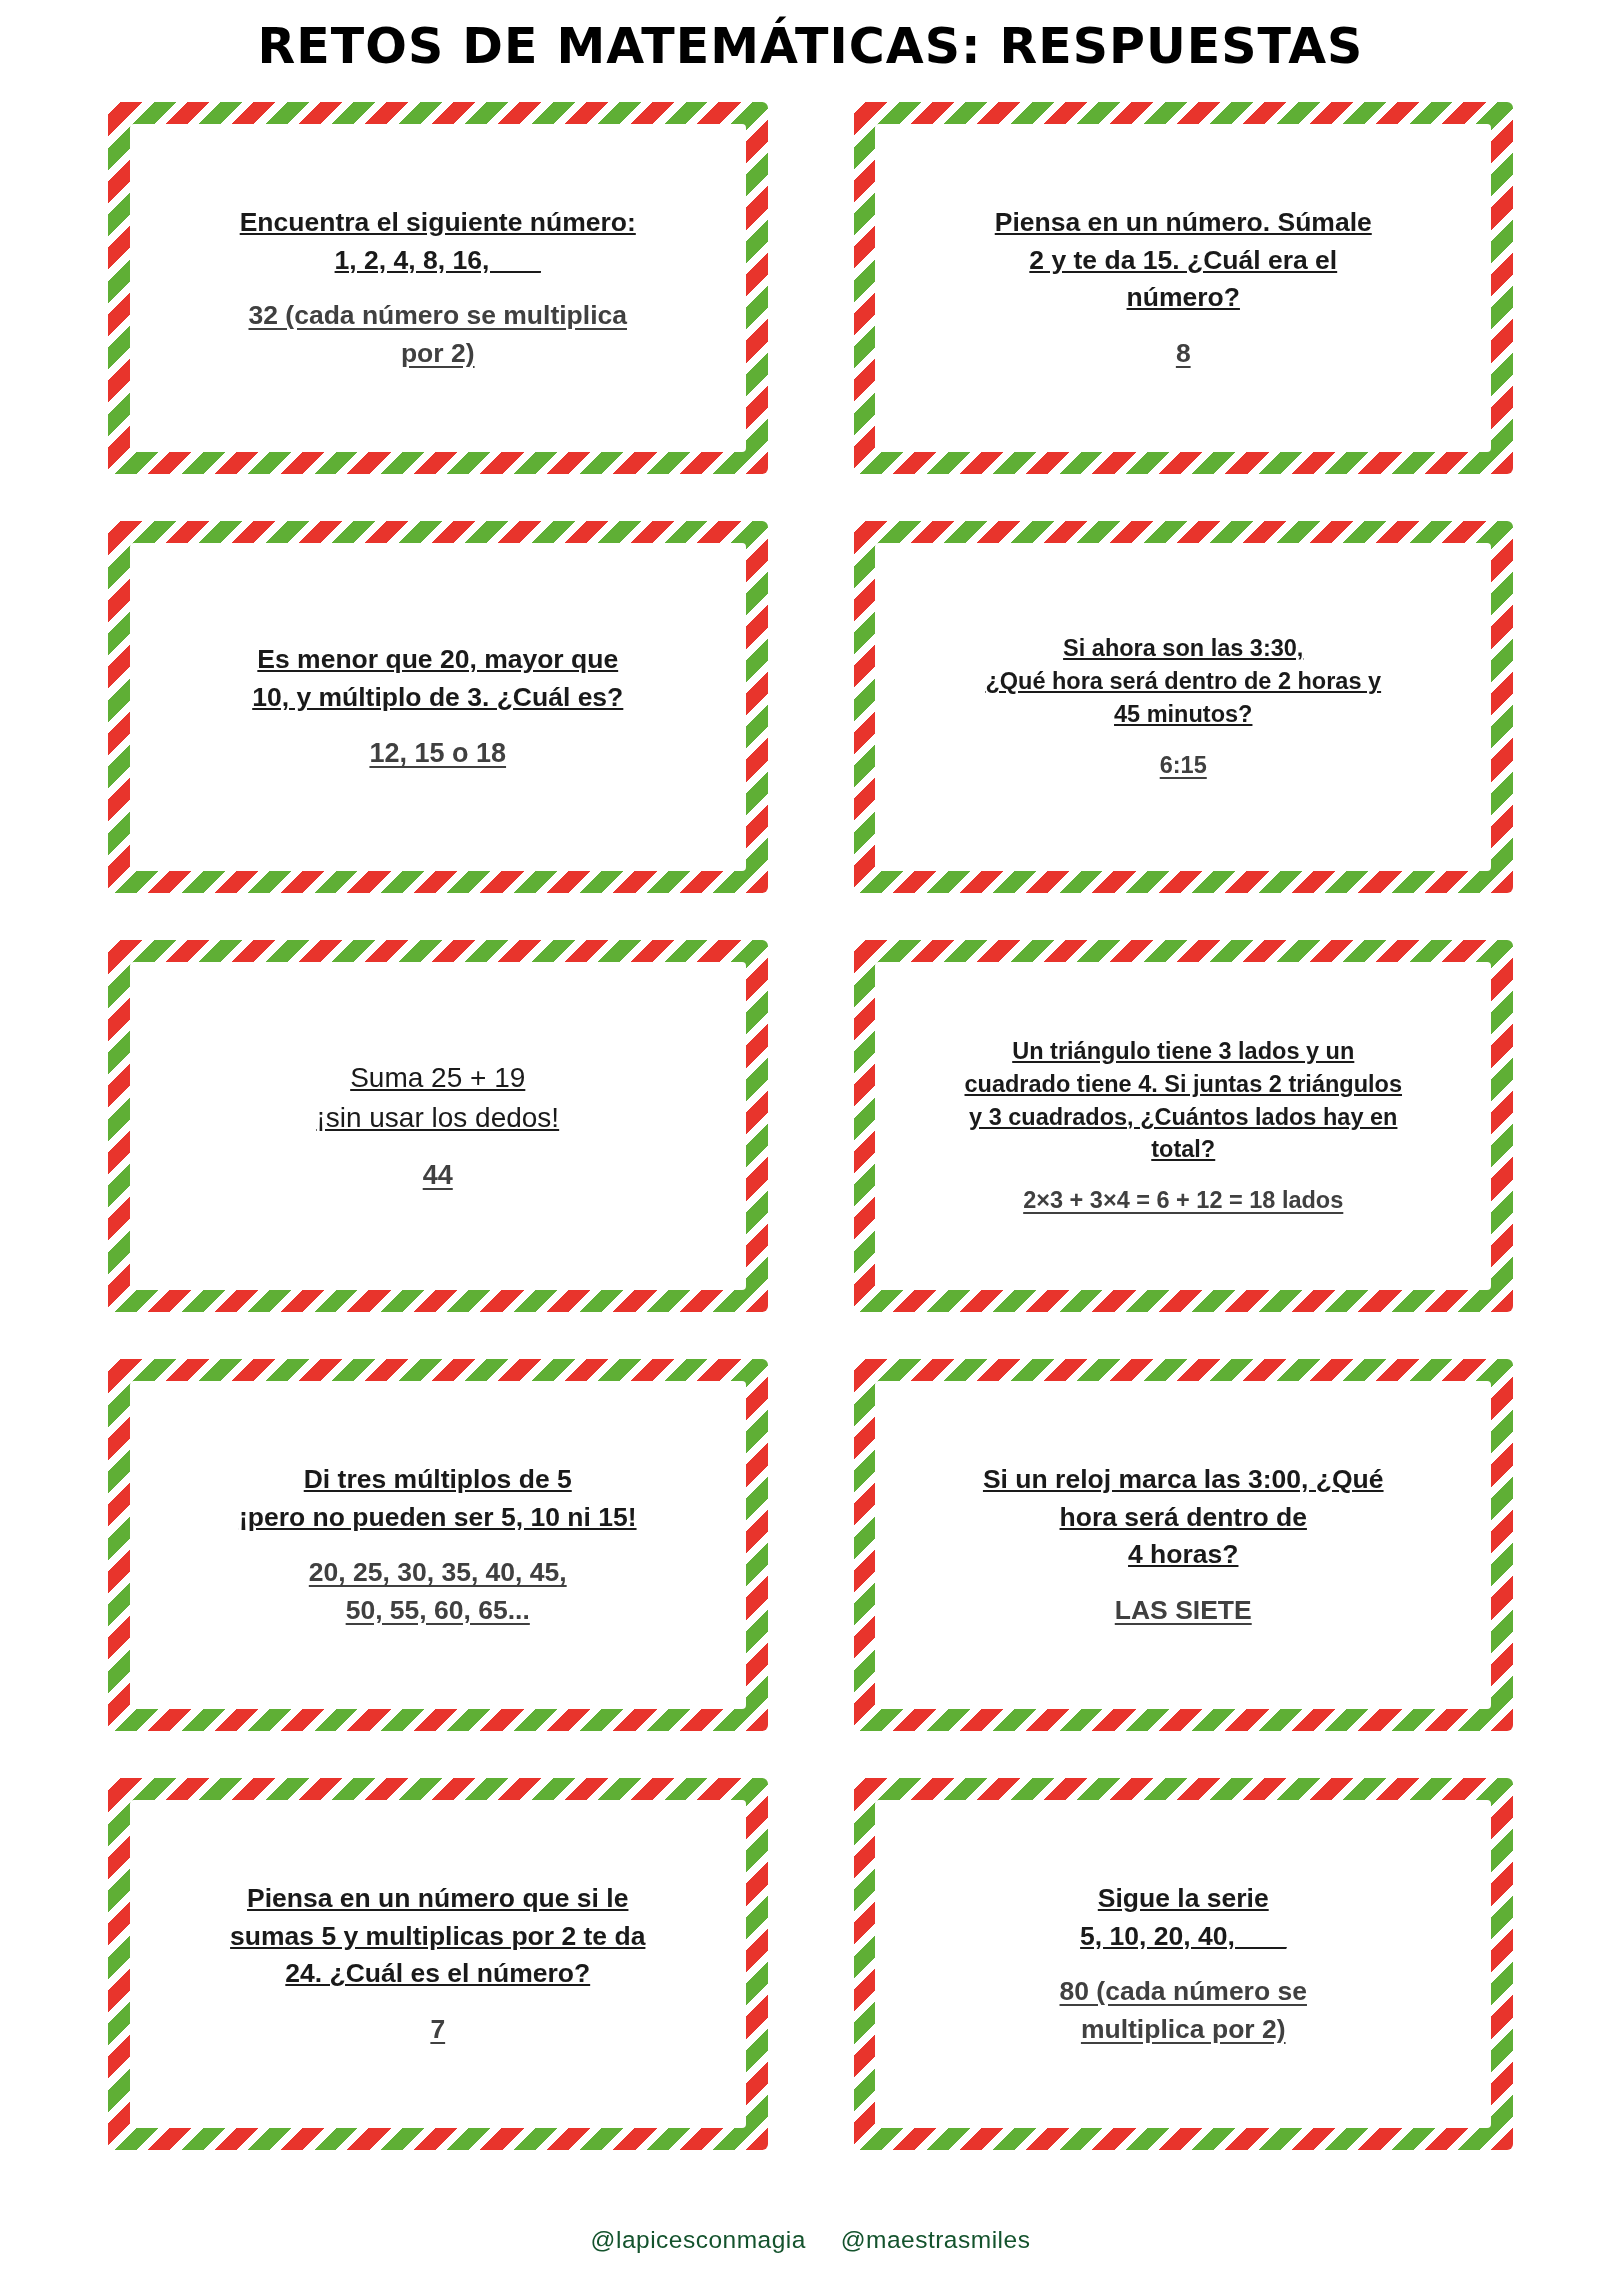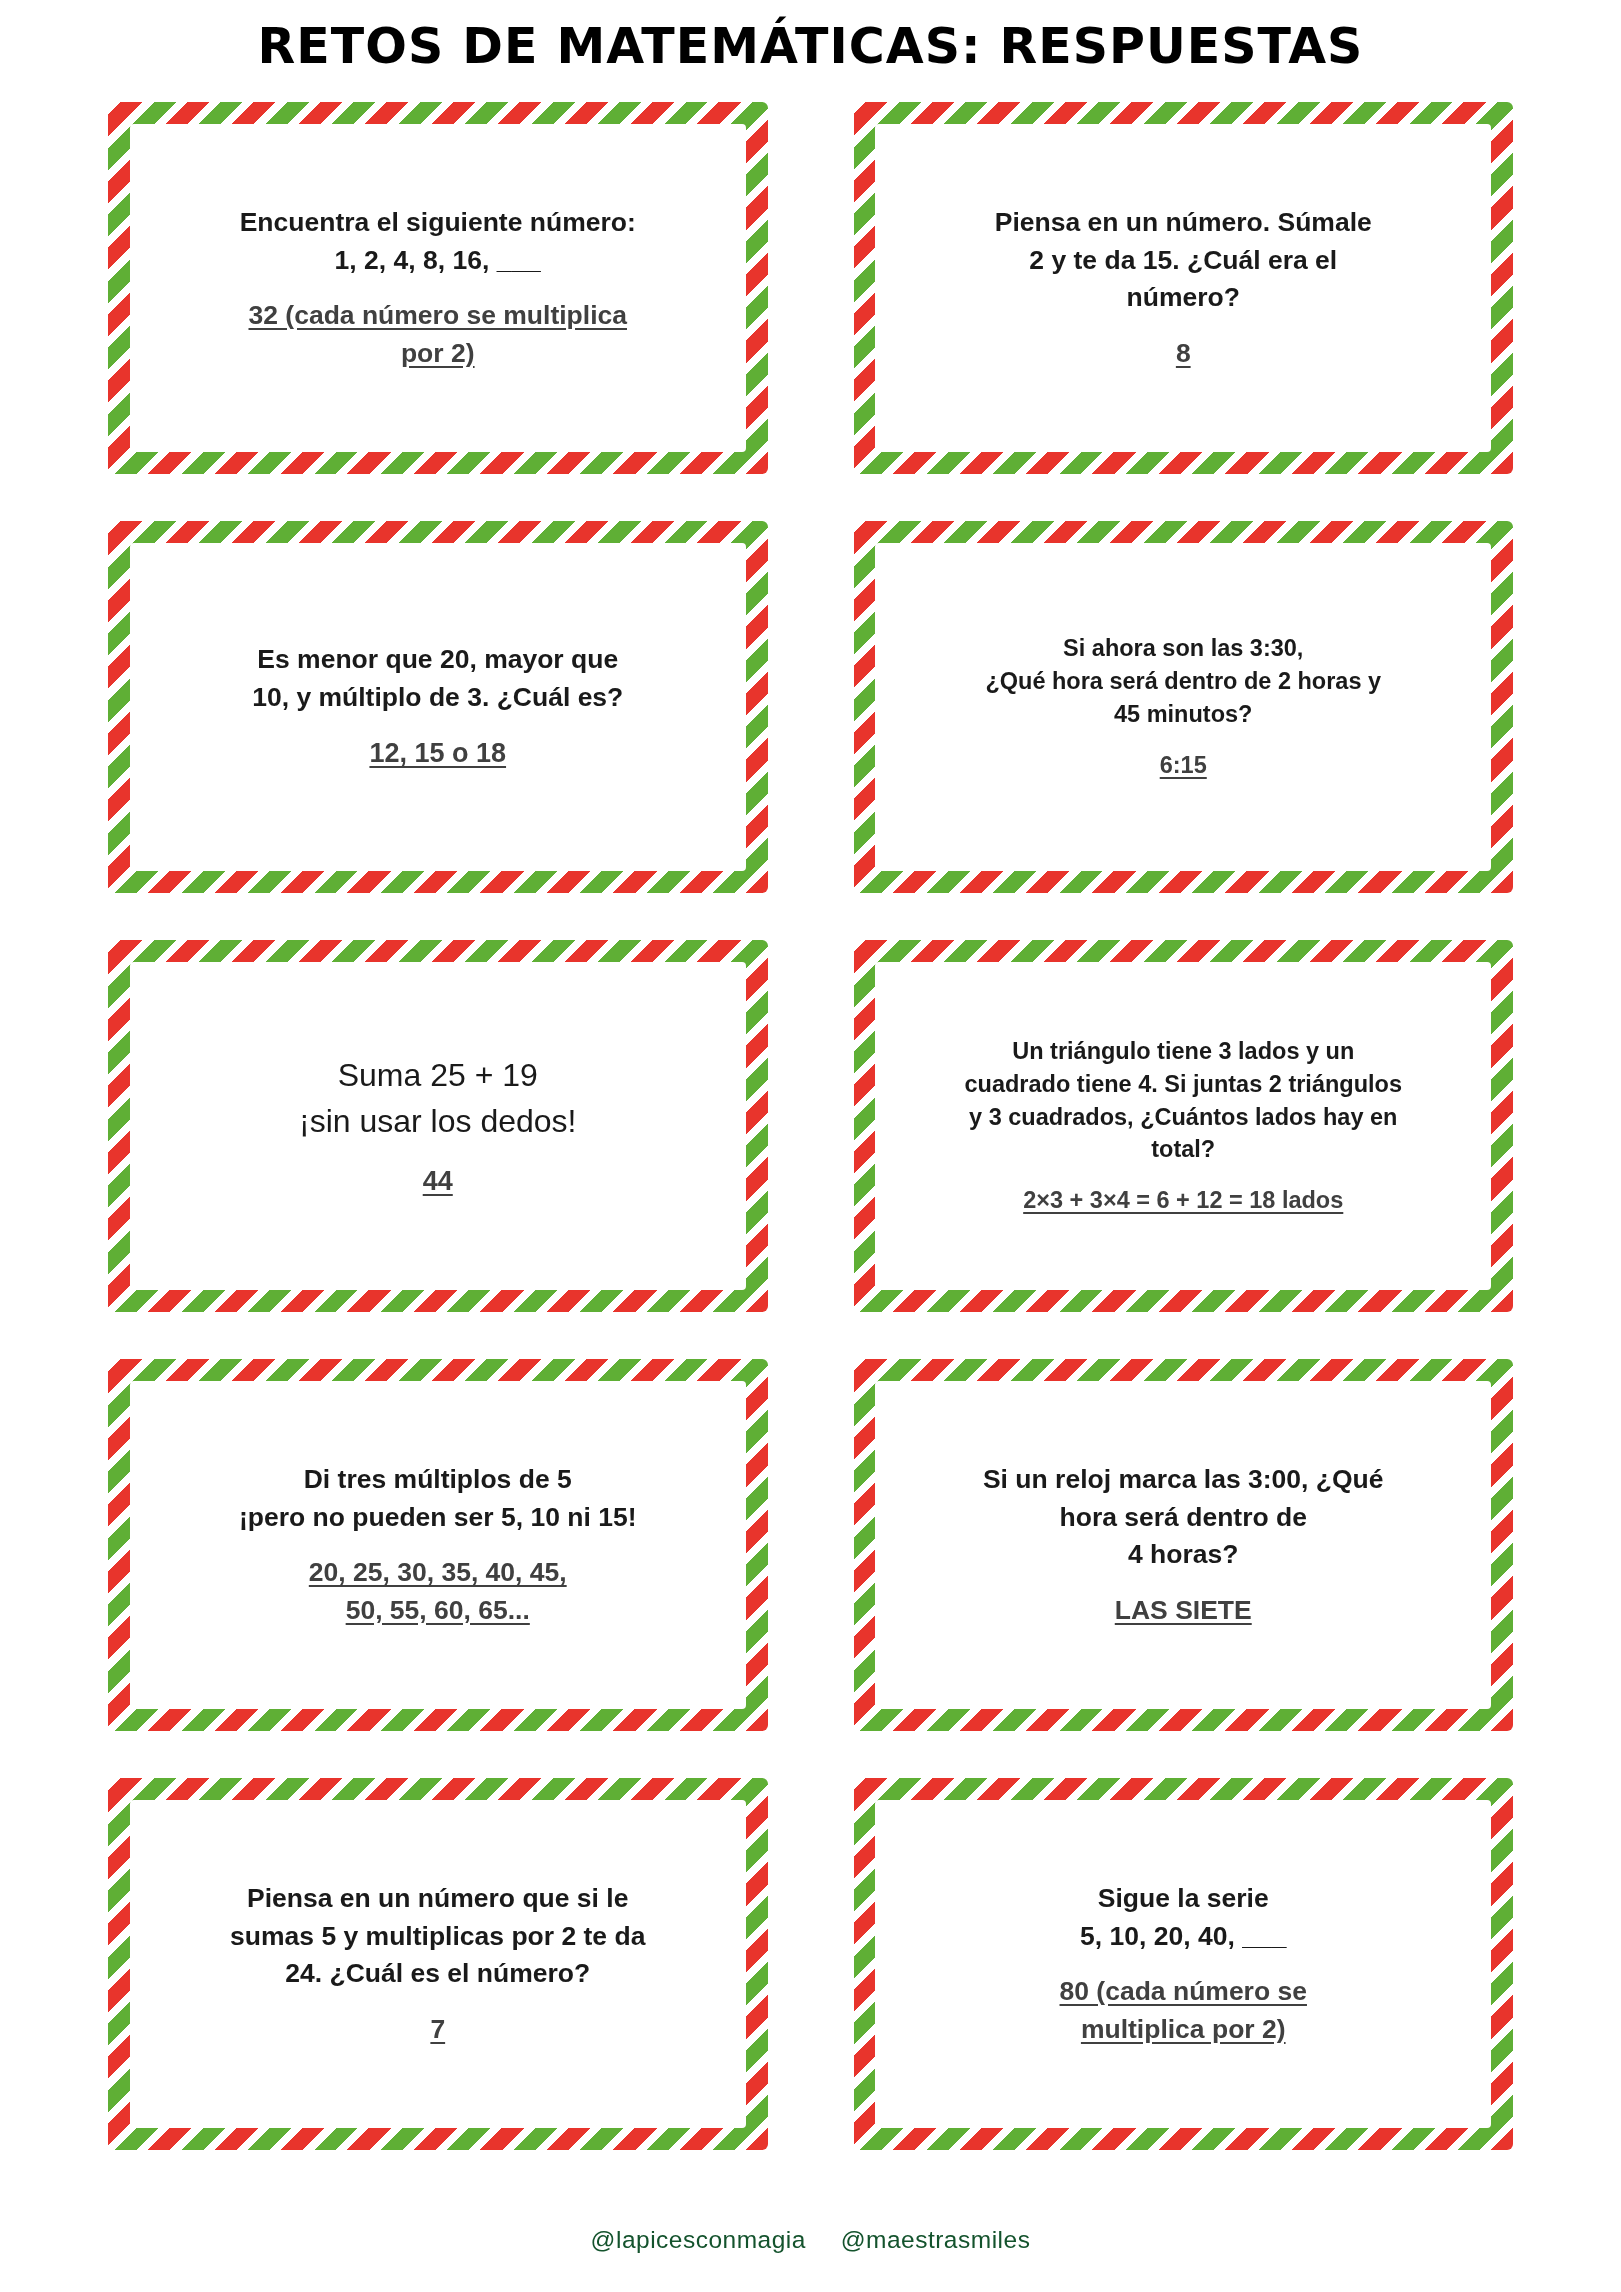--- a/index.html
+++ b/index.html
@@ -71,27 +71,28 @@
     align-items: center;
     justify-content: center;
     text-align: center;
   }
   .q {
     font-size: 26.5px;
     line-height: 1.42;
     font-weight: bold;
     color: #1a1a1a;
     white-space: pre-line;
+    text-decoration: underline;
   }
   .q.small {
     font-size: 23.5px;
     line-height: 1.4;
   }
   .q.big {
-    font-size: 32px;
+    font-size: 28px;
     line-height: 1.45;
     font-weight: normal;
   }
   .a {
     margin-top: 17.6px;
     font-size: 26.5px;
     line-height: 1.42;
     font-weight: bold;
     color: #404040;
     text-decoration: underline;

